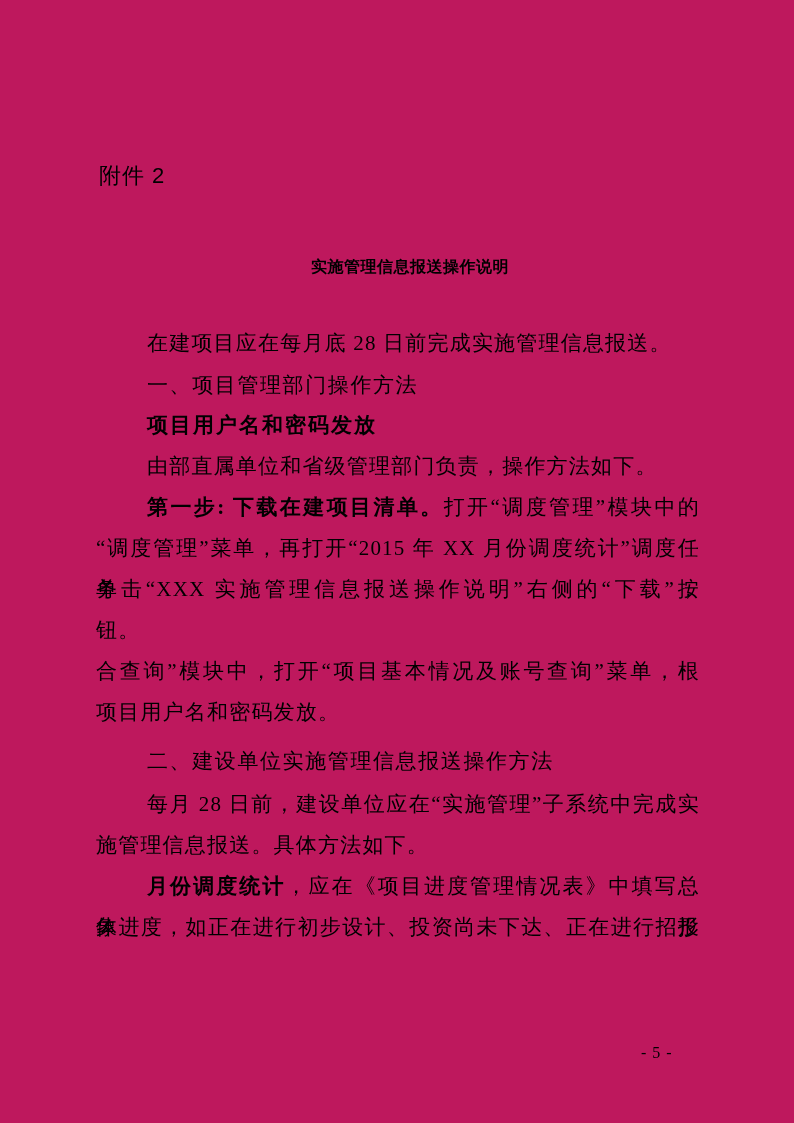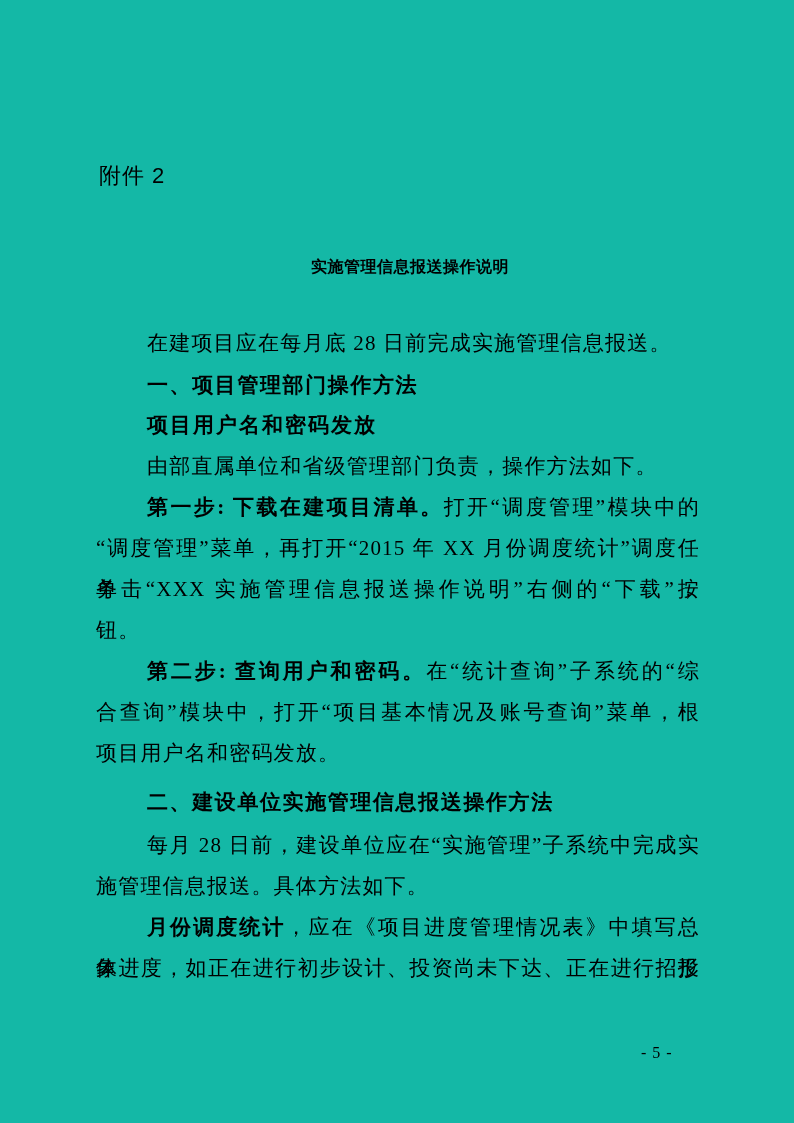--- a/index.html
+++ b/index.html
@@ -1,20 +1,20 @@
 <!DOCTYPE html>
 <html><head>
 <meta charset="utf-8">
 <style>
   html, body { margin: 0; padding: 0; background: #ffffff; }
   .page {
     position: relative;
     width: 794px;
     height: 1123px;
-    background: #14b8a6;
+    background: #be185d;
     overflow: hidden;
     font-family: "Liberation Serif", "DejaVu Serif", serif;
     color: #000000;
   }
   .attachment-label {
     position: absolute;
     left: 99px;
     top: 162px;
     font-size: 22px;
     line-height: 27px;
@@ -51,21 +51,21 @@
     text-align: left;
   }
   .line.just {
     text-align: justify;
     text-align-last: justify;
   }
   .line.indent { text-indent: 51px; }
   .run.bold { font-weight: bold; }
   .para.h-num .run,
   .para.h-num-spaced .run {
-    font-weight: bold;
+    font-weight: normal;
     font-family: "Liberation Sans", "DejaVu Sans", sans-serif;
     letter-spacing: 1.6px;
   }
   .para.h-sub .run {
     font-weight: bold;
     letter-spacing: 2px;
     text-align: center;
   }
   .page-number {
     position: absolute;
@@ -98,21 +98,20 @@
       <div class="para body">
         <div class="line indent"><span class="run">由部直属单位和省级管理部门负责，操作方法如下。</span></div>
       </div>
       <div class="para body">
         <div class="line just indent"><span class="run bold">第一步: 下载在建项目清单。</span><span class="run">打开“调度管理”模块中的</span></div>
         <div class="line just"><span class="run">“调度管理”菜单，再打开“2015 年 XX 月份调度统计”调度任务，</span></div>
         <div class="line just"><span class="run">单击“XXX 实施管理信息报送操作说明”右侧的“下载”按</span></div>
         <div class="line"><span class="run">钮。</span></div>
       </div>
       <div class="para body">
-        <div class="line just indent"><span class="run bold">第二步: 查询用户和密码。</span><span class="run">在“统计查询”子系统的“综</span></div>
         <div class="line just"><span class="run">合查询”模块中，打开“项目基本情况及账号查询”菜单，根</span></div>
         <div class="line"><span class="run">项目用户名和密码发放。</span></div>
       </div>
       <div class="para h-num-spaced space-around">
         <div class="line indent"><span class="run bold">二、建设单位实施管理信息报送操作方法</span></div>
       </div>
       <div class="para body">
         <div class="line just indent"><span class="run">每月 28 日前，建设单位应在“实施管理”子系统中完成实</span></div>
         <div class="line"><span class="run">施管理信息报送。具体方法如下。</span></div>
       </div>

